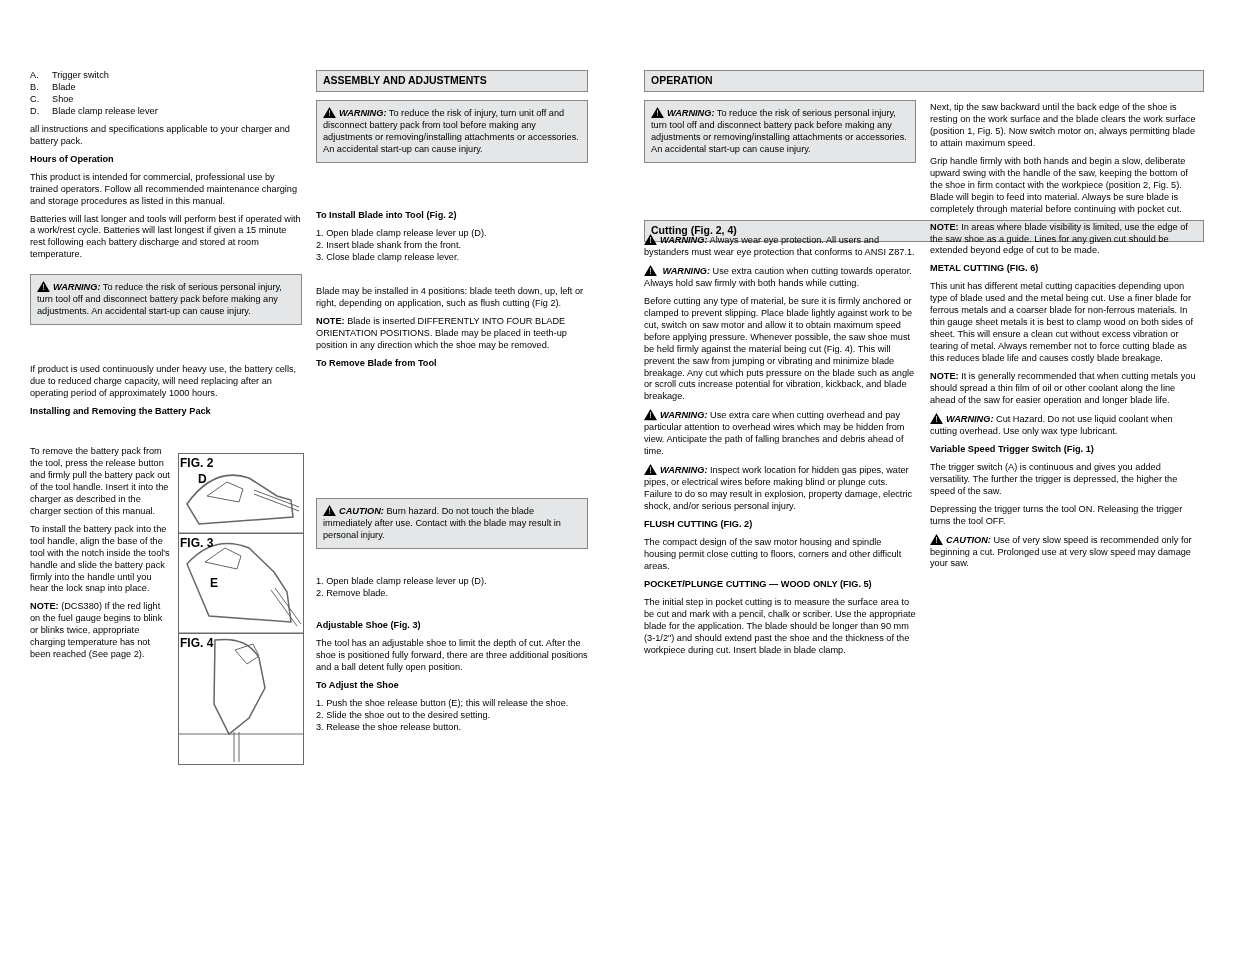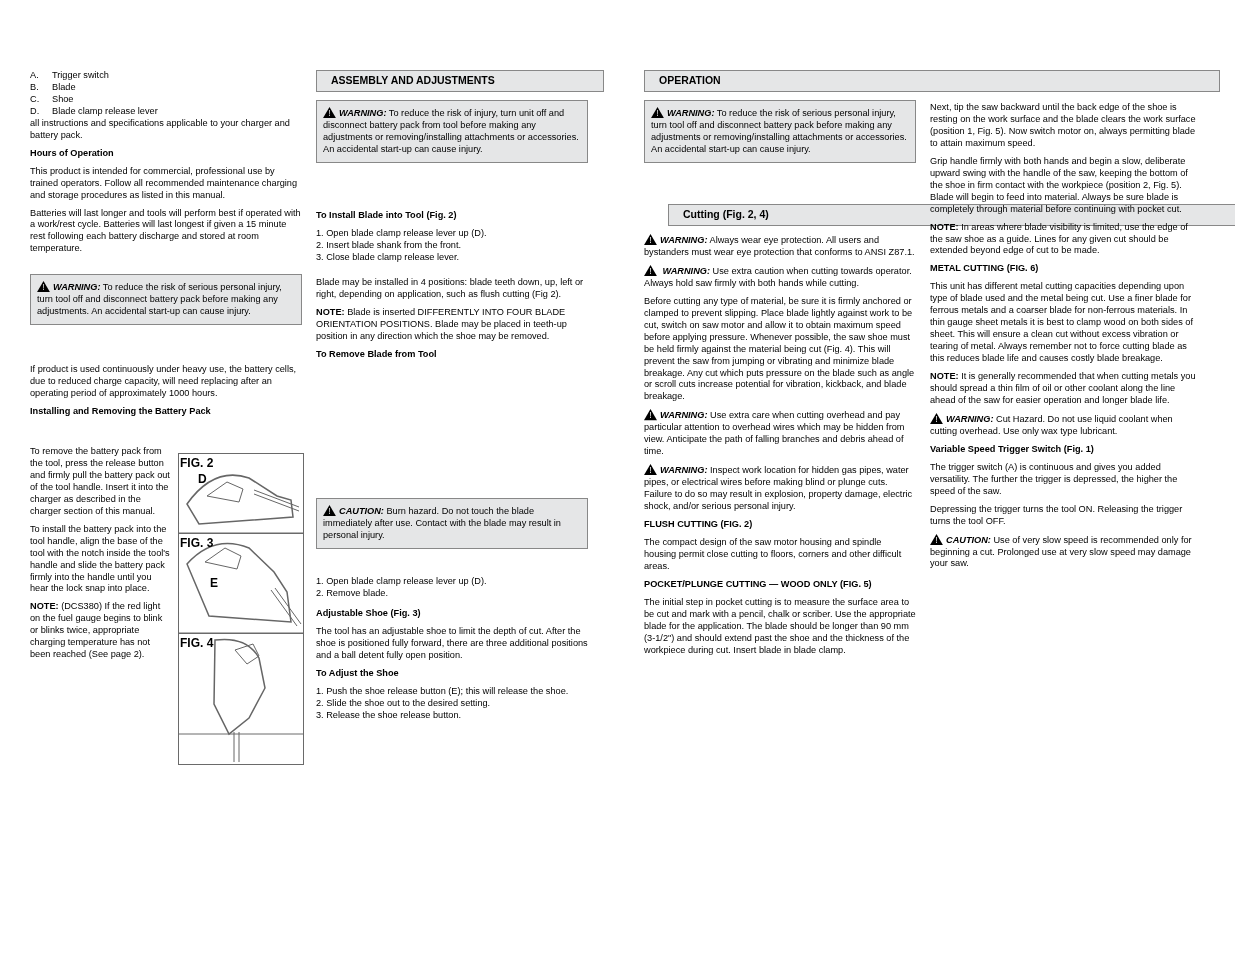--- a/index.html
+++ b/index.html
@@ -29,21 +29,21 @@
     width: 22px;
     flex: none;
   }
   .row > .row-val {
     flex: 1;
   }
 
   .bar {
     background: #e5e6e7;
     border: 1px solid #888;
-    padding: 3px 14px;
+    padding: 3px 6px;
     font-size: 10.5px;
     font-weight: bold;
   }
   .warnbox {
     background: #e5e6e7;
     border: 1px solid #888;
     padding: 6px 6px 6px 6px;
     font-size: 9.2px;
     line-height: 1.3;
   }
@@ -95,21 +95,21 @@
         <div class="row-val">Blade</div>
       </div>
     <div class="row">
         <div class="row-key">C.</div>
         <div class="row-val">Shoe</div>
       </div>
     <div class="row">
         <div class="row-key">D.</div>
         <div class="row-val">Blade clamp release lever</div>
       </div>
-    <p style="">all instructions and specifications applicable to your charger and battery pack.</p>
+    <p style="margin-top:6px;">all instructions and specifications applicable to your charger and battery pack.</p>
     <p class="hint">Hours of Operation</p>
     <p>This product is intended for commercial, professional use by trained operators. Follow all recommended maintenance charging and storage procedures as listed in this manual.</p>
     <p>Batteries will last longer and tools will perform best if operated with a work/rest cycle. Batteries will last longest if given a 15 minute rest following each battery discharge and stored at room temperature.</p>
   </div>
 
   <div class="warnbox" style="position:absolute; left:30px; top:274px; width:258px;">
     <span class="wicon">
       <svg viewBox="0 0 14 12">
           <polygon points="7,0 14,12 0,12" fill="#000"></polygon>
           <text x="7" y="10" font-size="9" text-anchor="middle" fill="#e5e6e7">!</text>
@@ -172,57 +172,57 @@
           <text x="7" y="10" font-size="9" text-anchor="middle" fill="#e5e6e7">!</text>
         </svg>
     </span><span class="lead">WARNING:</span><span> To reduce the risk of injury, turn unit off and disconnect battery pack from tool before making any adjustments or removing/installing attachments or accessories. An accidental start-up can cause injury.</span>
   </div>
 
   <div class="col" style="left:316px; top:210px; width:272px;">
     <p class="hint">To Install Blade into Tool (Fig. 2)</p>
     <p class="tight">1. Open blade clamp release lever up (D).</p>
     <p class="tight">2. Insert blade shank from the front.</p>
     <p class="tight">3. Close blade clamp release lever.</p>
-    <p style="margin-top:13px;">Blade may be installed in 4 positions: blade teeth down, up, left or right, depending on application, such as flush cutting (Fig 2).</p>
+    <p style="margin-top:22px;">Blade may be installed in 4 positions: blade teeth down, up, left or right, depending on application, such as flush cutting (Fig 2).</p>
     <p><span class="hint">NOTE:</span><span> Blade is inserted DIFFERENTLY INTO FOUR BLADE ORIENTATION POSITIONS. Blade may be placed in teeth-up position in any direction which the shoe may be removed.</span></p>
     <p class="hint">To Remove Blade from Tool</p>
   </div>
 
   <div class="warnbox" style="position:absolute; left:316px; top:498px; width:258px;">
     <span class="wicon">
       <svg viewBox="0 0 14 12">
           <polygon points="7,0 14,12 0,12" fill="#000"></polygon>
           <text x="7" y="10" font-size="9" text-anchor="middle" fill="#e5e6e7">!</text>
         </svg>
     </span><span class="lead">CAUTION:</span><span> Burn hazard. Do not touch the blade immediately after use. Contact with the blade may result in personal injury.</span>
   </div>
 
   <div class="col" style="left:316px; top:576px; width:272px;">
     <p class="tight">1. Open blade clamp release lever up (D).</p>
     <p class="tight">2. Remove blade.</p>
-    <p class="hint" style="margin-top:8px;">Adjustable Shoe (Fig. 3)</p>
+    <p class="hint" style="margin-top:20px;">Adjustable Shoe (Fig. 3)</p>
     <p>The tool has an adjustable shoe to limit the depth of cut. After the shoe is positioned fully forward, there are three additional positions and a ball detent fully open position.</p>
     <p class="hint">To Adjust the Shoe</p>
     <p class="tight">1. Push the shoe release button (E); this will release the shoe.</p>
     <p class="tight">2. Slide the shoe out to the desired setting.</p>
     <p class="tight">3. Release the shoe release button.</p>
   </div>
 
   <div class="bar" style="position:absolute; left:644px; top:70px; width:546px;">OPERATION</div>
 
   <div class="warnbox" style="position:absolute; left:644px; top:100px; width:258px;">
     <span class="wicon">
       <svg viewBox="0 0 14 12">
           <polygon points="7,0 14,12 0,12" fill="#000"></polygon>
           <text x="7" y="10" font-size="9" text-anchor="middle" fill="#e5e6e7">!</text>
         </svg>
     </span><span class="lead">WARNING:</span><span> To reduce the risk of serious personal injury, turn tool off and disconnect battery pack before making any adjustments or removing/installing attachments or accessories. An accidental start-up can cause injury.</span>
   </div>
 
-  <div class="bar" style="position:absolute; left:644px; top:204px; width:546px;margin-left:24px;">Cutting (Fig. 2, 4)</div>
+  <div class="bar" style="position:absolute; left:644px; top:220px; width:546px;">Cutting (Fig. 2, 4)</div>
 
   <div class="col" style="left:644px; top:234px; width:272px;">
     <p><span class="wicon"><svg viewBox="0 0 14 12">
             <polygon points="7,0 14,12 0,12" fill="#000"></polygon>
             <text x="7" y="10" font-size="9" text-anchor="middle" fill="#fff">!</text>
           </svg></span><span class="lead" style="font-style:italic;font-weight:bold;">WARNING:</span><span> Always wear eye protection. All users and bystanders must wear eye protection that conforms to ANSI Z87.1.</span></p>
     <p><span class="wicon"><svg viewBox="0 0 14 12">
             <polygon points="7,0 14,12 0,12" fill="#000"></polygon>
             <text x="7" y="10" font-size="9" text-anchor="middle" fill="#fff">!</text>
           </svg></span><span class="lead" style="font-style:italic;font-weight:bold;"> WARNING:</span><span> Use extra caution when cutting towards operator. Always hold saw firmly with both hands while cutting.</span></p>

